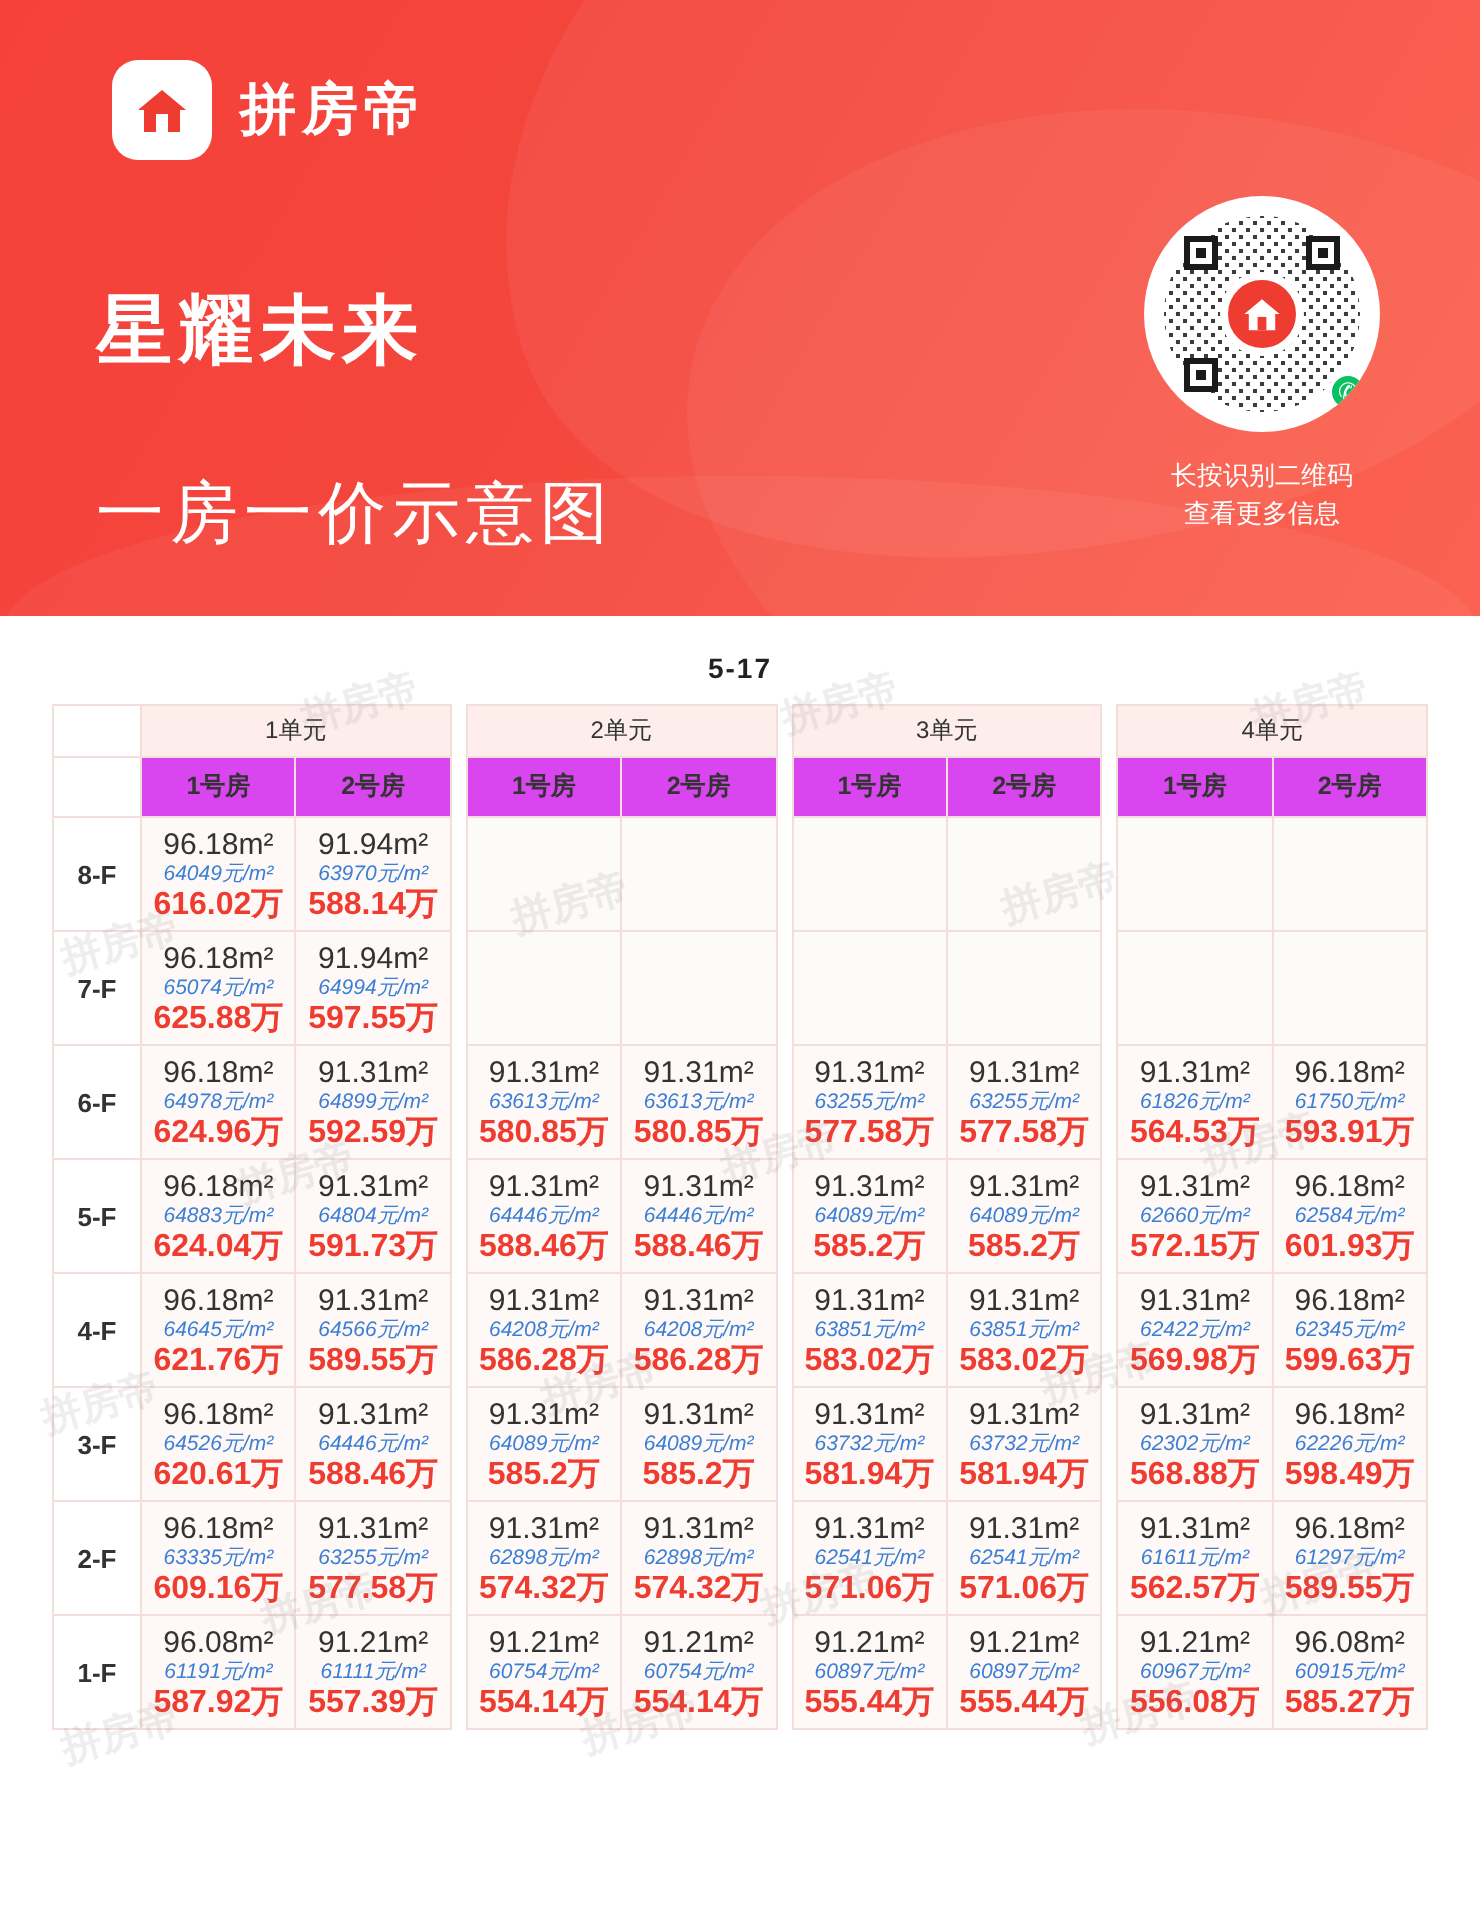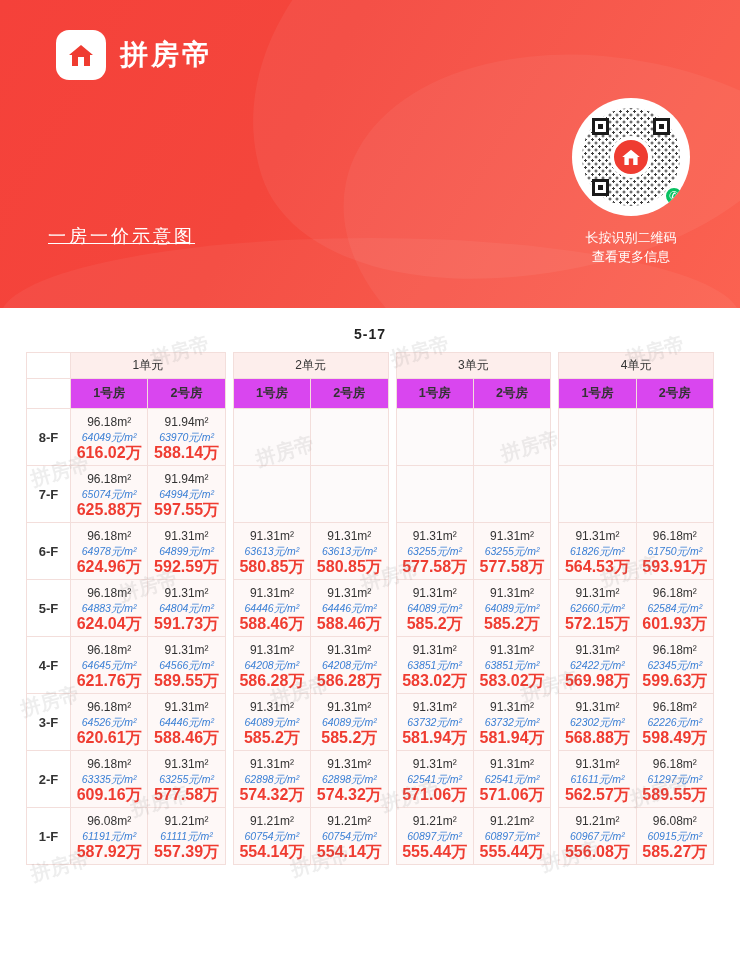--- a/index.html
+++ b/index.html
@@ -64,25 +64,24 @@
   .title-main {
     position: absolute;
     left: 48px; top: 140px;
     color: #ffffff;
     font-size: 38px;
     font-weight: bold;
     letter-spacing: 3px;
   }
   .title-sub {
     position: absolute;
-    left: 48px; top: 224px;
+    left: 48px; top: 234px;
     color: #ffffff;
-    font-size: 18px;
+    font-size: 34px;
     letter-spacing: 3px;
-    text-decoration: underline;
   }
 
   .qr-block {
     position: absolute;
     right: 44px; top: 98px;
     width: 130px;
     text-align: center;
   }
   .qr-circle {
     width: 118px; height: 118px;
@@ -213,21 +212,21 @@
     font-weight: bold;
     color: #333;
   }
   td.cell {
     height: 57px;
     background: #fef8f7;
     padding: 2px 0;
     line-height: 15px;
   }
   td.cell.empty { background: #fdfafa; }
-  .c-area { font-size: 12px; color: #333; }
+  .c-area { font-size: 15px; color: #333; }
   .c-unit { font-size: 10.5px; color: #3a7fd5; font-style: italic; }
   .c-total { font-size: 16px; color: #ef3c31; font-weight: bold; }
 </style>
 </head>
 <body>
 
 <div class="header">
   <div class="swoosh1"></div>
   <div class="swoosh2"></div>
   <div class="swoosh3"></div>
@@ -235,20 +234,21 @@
   <div class="brand">
     <div class="brand-logo">
       <svg width="30" height="30" viewBox="0 0 30 30">
         <path d="M15 5 L27 15 L24 15 L24 26 L6 26 L6 15 L3 15 Z" fill="#ef3c31"></path>
         <rect x="12" y="17" width="6" height="9" fill="#ffffff"></rect>
       </svg>
     </div>
     <div class="brand-name">拼房帝</div>
   </div>
 
+  <div class="title-main">星耀未来</div>
   <div class="title-sub">一房一价示意图</div>
 
   <div class="qr-block">
     <div class="qr-circle">
       <div class="qr-noise"></div>
       <div class="qr-corner qr-c1">
           <i></i>
         </div>
       <div class="qr-corner qr-c2">
           <i></i>

